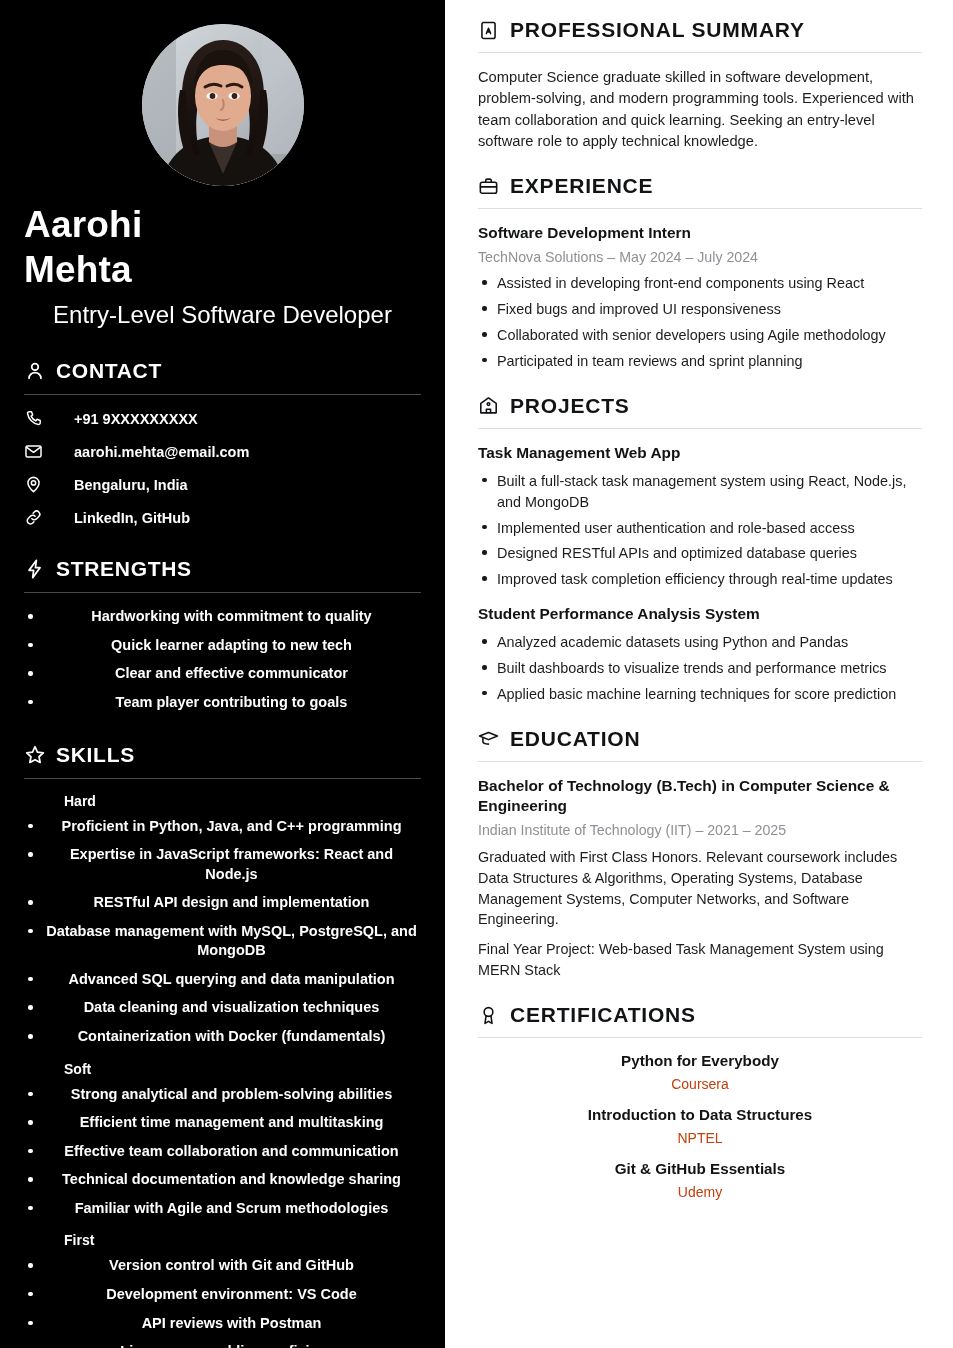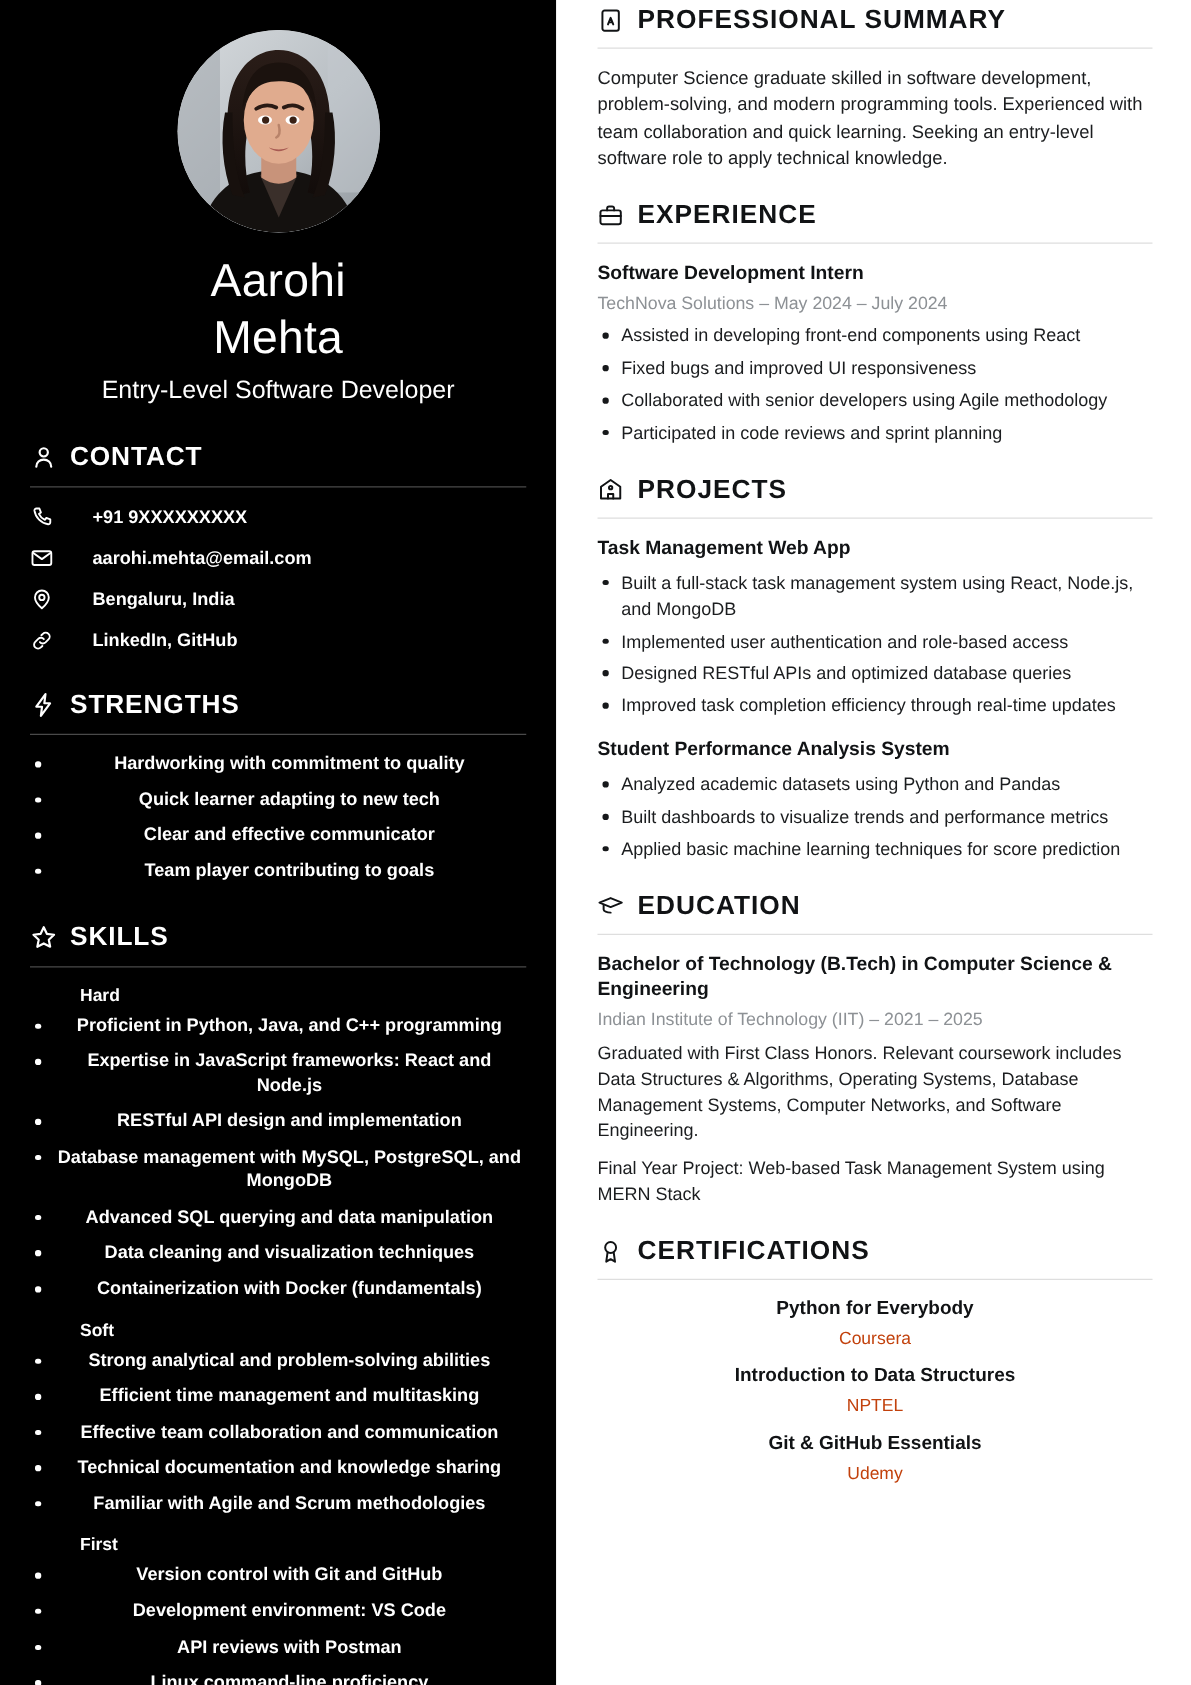--- a/index.html
+++ b/index.html
@@ -20,25 +20,25 @@
   }
   .avatar-wrap { display:flex; justify-content:center; margin-top:6px; }
   .avatar {
     width:162px; height:162px; border-radius:50%;
     overflow:hidden; position:relative;
     background:#cfd3d6;
   }
   .avatar svg { display:block; width:162px; height:162px; }
 
   .name {
-    text-align:center; font-size:37px; font-weight:normal;
+    font-size:37px; font-weight:bold;
     line-height:1.22; margin-top:16px; letter-spacing:0.2px;
   }
   .role {
-    text-align:center; font-size:20px; font-weight:400;
+    text-align:center; font-size:24px; font-weight:400;
     margin-top:9px; color:#ffffff;
   }
 
   .sb-section { margin-top:30px; }
   .sb-head {
     display:flex; align-items:center; gap:10px;
     font-size:21px; font-weight:bold; letter-spacing:0.7px;
   }
   .sb-head .ico { width:22px; height:22px; flex:0 0 22px; display:block; }
   .sb-rule {
@@ -63,21 +63,21 @@
     width:4.5px; height:4.5px; border-radius:50%; background:#ffffff;
   }
 
   .skill-group { margin-bottom:6px; }
   .skill-group + .skill-group { margin-top:14px; }
   .skill-group-title { font-size:14px; font-weight:bold; margin-bottom:8px;padding-left:40px; }
 
   
   .main {
     flex:1; height:1348px; background:#ffffff;
-    padding:4px 31px 0 33px; color:#16181a;
+    padding:18px 31px 0 33px; color:#16181a;
     overflow:hidden;
   }
   .m-section { margin-bottom:22px; }
   .m-head {
     display:flex; align-items:center; gap:11px;
     font-size:21px; font-weight:bold; letter-spacing:0.8px; color:#111315;
   }
   .m-head .ico { width:21px; height:21px; flex:0 0 21px; display:block; }
   .m-rule { height:1px; background:#dedede; margin-top:10px; margin-bottom:14px; }
 
@@ -312,21 +312,21 @@
       </div>
       <div class="m-rule"></div>
 
       <div class="entry">
         <div class="entry-title">Software Development Intern</div>
         <div class="entry-sub">TechNova Solutions – May 2024 – July 2024</div>
         <ul class="m-list">
           <li>Assisted in developing front-end components using React</li>
           <li>Fixed bugs and improved UI responsiveness</li>
           <li>Collaborated with senior developers using Agile methodology</li>
-          <li>Participated in code reviews and sprint planning</li>
+          <li>Participated in team reviews and sprint planning</li>
         </ul>
       </div>
     </section>
 
     <section class="m-section">
       <div class="m-head">
         <span class="ico">
           <svg viewBox="0 0 24 24" fill="none" stroke="#111315" stroke-width="1.8" stroke-linecap="round" stroke-linejoin="round">
             <path d="M3.2 20.4V9.6L12 3.4l8.8 6.2v10.8z"></path>
             <circle cx="12" cy="10.4" r="1.5"></circle>

